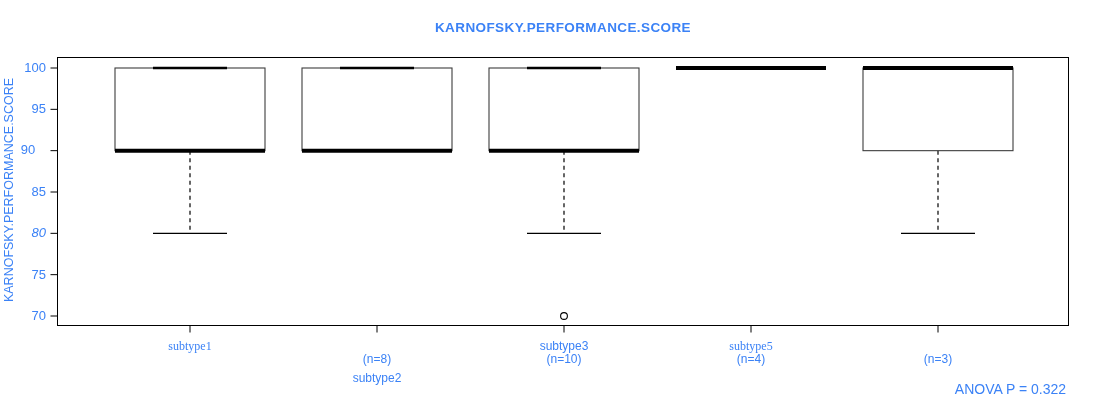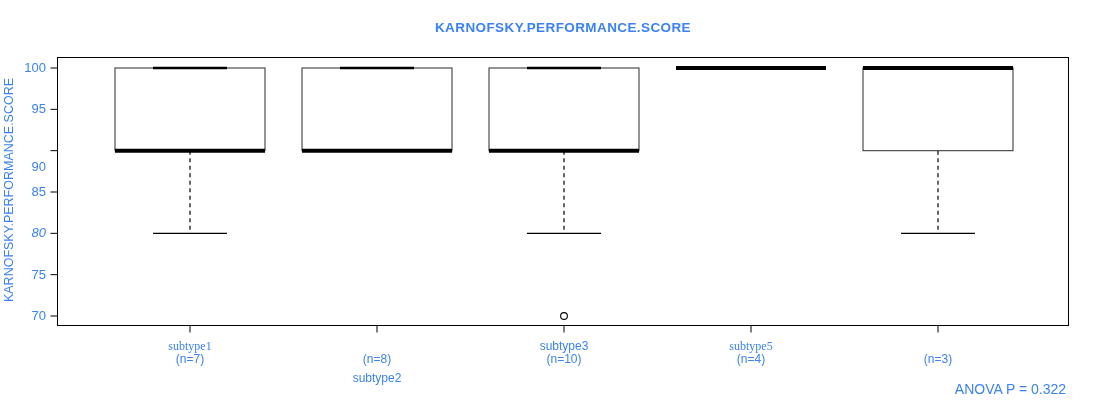--- a/index.html
+++ b/index.html
@@ -101,25 +101,24 @@
       <rect x="863" y="68" width="150" height="82.66666666666669" fill="none" stroke="#3d3d3d" stroke-width="1.1"></rect>
       <line x1="901" y1="233.33333333333334" x2="975" y2="233.33333333333334" stroke="#000000" stroke-width="1.2"></line>
       <line x1="901" y1="68" x2="975" y2="68" stroke="#000000" stroke-width="2.5"></line>
       <line x1="863" y1="68" x2="1013" y2="68" stroke="#000000" stroke-width="4"></line>
     </svg>
   <div id="anova-annotation">ANOVA P = 0.322</div>
 <div class="ytick-label" style="left: 10px; top: 308px;">70</div>
     <div class="ytick-label" style="left: 10px; top: 266.667px;">75</div>
     <div class="ytick-label" style="left: 10px; top: 225.333px; font-style: italic;">80</div>
     <div class="ytick-label" style="left: 10px; top: 184px;">85</div>
-    <div class="ytick-label" style="left: 10px; top: 159px;">90</div>
+    <div class="ytick-label" style="left: 10px; top: 142px; text-align: center;">90</div>
     <div class="ytick-label" style="left: 10px; top: 101.333px;">95</div>
     <div class="ytick-label" style="left: 10px; top: 60px;">100</div>
     <div class="xgroup-label" style="left: 105px; top: 340px; font-family: Liberation Serif, serif;">subtype1</div>
-    <div class="xgroup-label" style="left: 105px; top: 352.5px;">(n=7)</div>
     <div class="xgroup-label" style="left: 292px; top: 340px; margin-top: 32px;">subtype2</div>
     <div class="xgroup-label" style="left: 292px; top: 352.5px;">(n=8)</div>
     <div class="xgroup-label" style="left: 479px; top: 340px;">subtype3</div>
     <div class="xgroup-label" style="left: 479px; top: 352.5px;">(n=10)</div>
     <div class="xgroup-label" style="left: 666px; top: 340px; font-family: Liberation Serif, serif;">subtype5</div>
     <div class="xgroup-label" style="left: 666px; top: 352.5px;">(n=4)</div>
     <div class="xgroup-label" style="left: 853px; top: 352.5px;">(n=3)</div>
   </div>
 
 </body></html>

